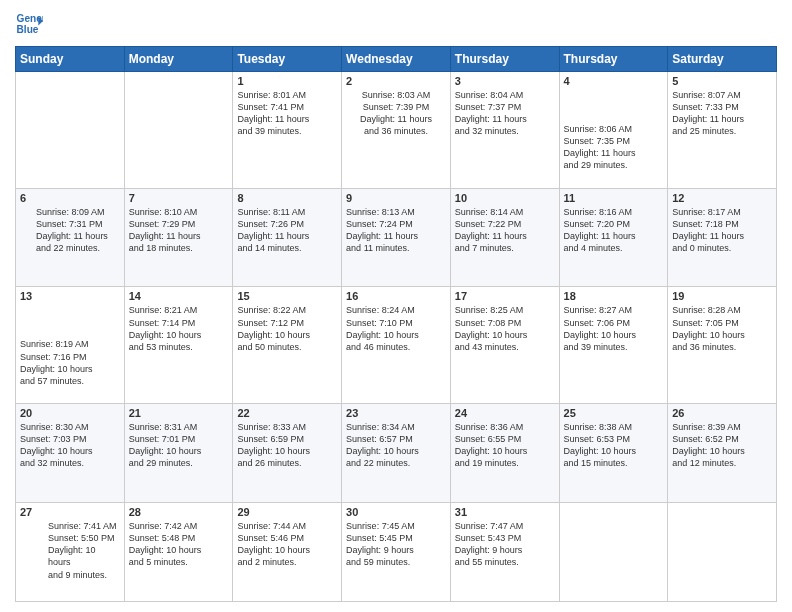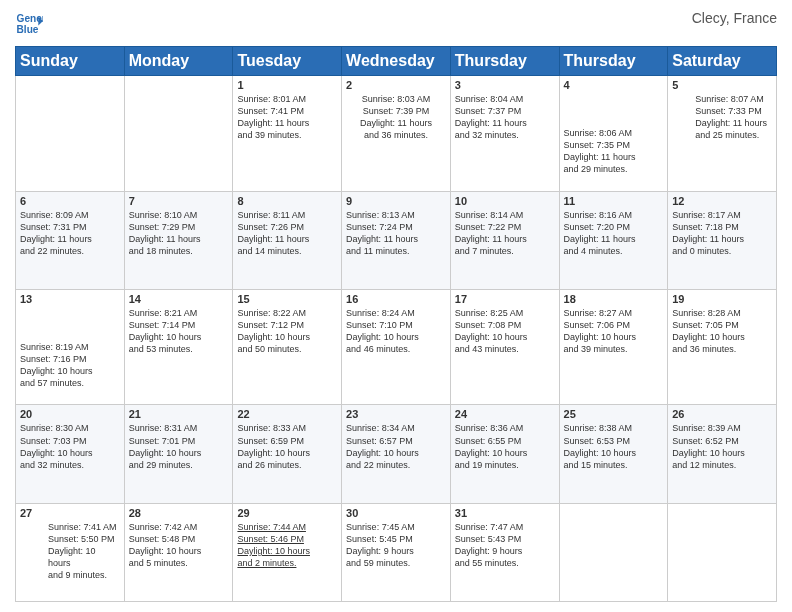--- a/index.html
+++ b/index.html
@@ -45,21 +45,21 @@
       color: #555;
     }
     .calendar-table {
       width: 100%;
       border-collapse: collapse;
       flex: 1;
     }
     .calendar-table thead tr th {
       background: #2a6db5;
       color: #fff;
-      font-size: 16px;
+      font-size: 12px;
       font-weight: bold;
       padding: 5px 4px;
       text-align: left;
       border: 1px solid #1a5a9a;
     }
     .calendar-table tbody tr td {
       vertical-align: top;
       border: 1px solid #ccc;
       padding: 3px 4px;
       font-size: 9.5px;
@@ -94,21 +94,20 @@
 <div class="page">
   <div class="header">
     <div class="logo">
       <svg class="logo-icon" viewBox="0 0 36 36">
         <text x="2" y="16" font-size="13" font-weight="bold" fill="#2a6db5">General</text>
         <text x="2" y="30" font-size="13" font-weight="bold" fill="#2a6db5">Blue</text>
         <polygon points="30,8 36,14 30,20" fill="#2a6db5"></polygon>
       </svg>
     </div>
     <div class="title-block">
-      <div class="location">Clecy, France</div>
     </div>
   </div>
 
   <table class="calendar-table">
     <thead>
       <tr>
       <th>Sunday</th>
           <th>Monday</th>
           <th>Tuesday</th>
           <th>Wednesday</th>
@@ -144,30 +143,30 @@
           </td>
           <td>
             <span class="day-num">4</span>
             <div class="day-info" style="white-space: pre-line; margin-top: 36px;">Sunrise: 8:06 AM
 Sunset: 7:35 PM
 Daylight: 11 hours
 and 29 minutes.</div>
           </td>
           <td>
             <span class="day-num">5</span>
-            <div class="day-info" style="white-space: pre-line; margin-left: 23px;">Sunrise: 8:07 AM
+            <div class="day-info" style="white-space: pre-line;">Sunrise: 8:07 AM
 Sunset: 7:33 PM
 Daylight: 11 hours
 and 25 minutes.</div>
           </td>
         </tr>
         <tr>
           <td>
             <span class="day-num">6</span>
-            <div class="day-info" style="white-space: pre-line;">Sunrise: 8:09 AM
+            <div class="day-info" style="white-space: pre-line; margin-left: 16px;">Sunrise: 8:09 AM
 Sunset: 7:31 PM
 Daylight: 11 hours
 and 22 minutes.</div>
           </td>
           <td>
             <span class="day-num">7</span>
             <div class="day-info" style="white-space: pre-line;">Sunrise: 8:10 AM
 Sunset: 7:29 PM
 Daylight: 11 hours
 and 18 minutes.</div>
@@ -320,21 +319,21 @@
           </td>
           <td>
             <span class="day-num">28</span>
             <div class="day-info" style="white-space: pre-line;">Sunrise: 7:42 AM
 Sunset: 5:48 PM
 Daylight: 10 hours
 and 5 minutes.</div>
           </td>
           <td>
             <span class="day-num">29</span>
-            <div class="day-info" style="white-space: pre-line; text-decoration: underline;">Sunrise: 7:44 AM
+            <div class="day-info" style="white-space: pre-line;">Sunrise: 7:44 AM
 Sunset: 5:46 PM
 Daylight: 10 hours
 and 2 minutes.</div>
           </td>
           <td>
             <span class="day-num">30</span>
             <div class="day-info" style="white-space: pre-line;">Sunrise: 7:45 AM
 Sunset: 5:45 PM
 Daylight: 9 hours
 and 59 minutes.</div>

